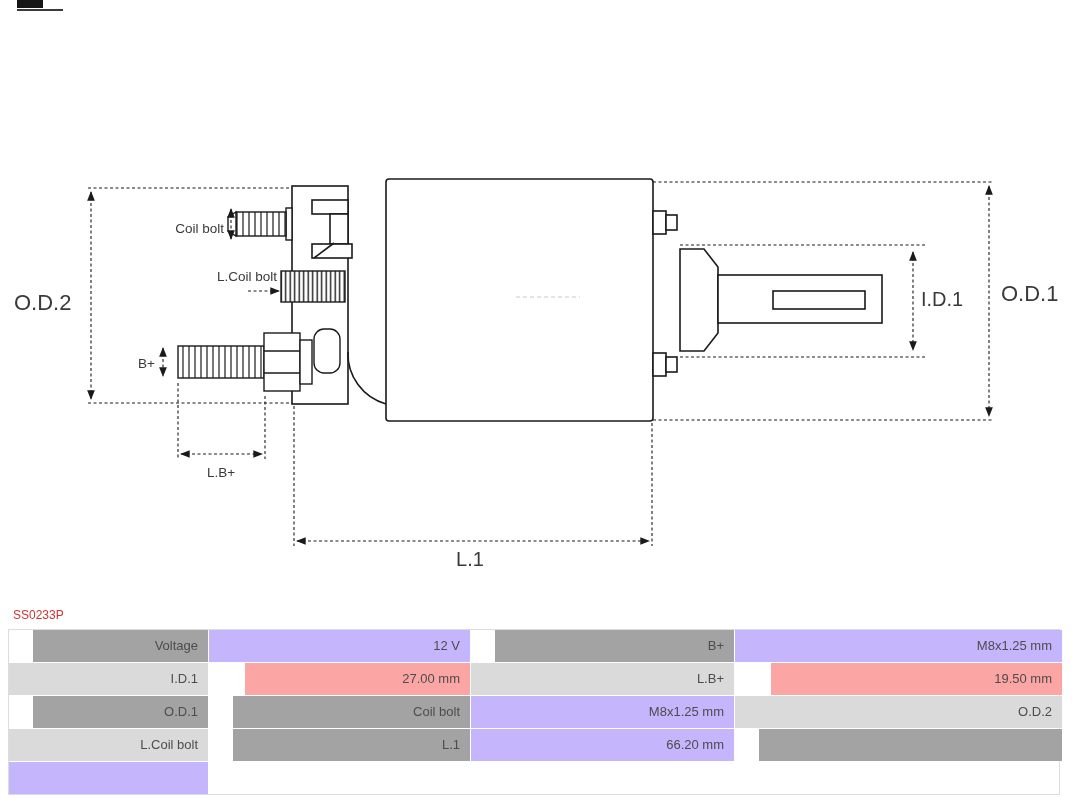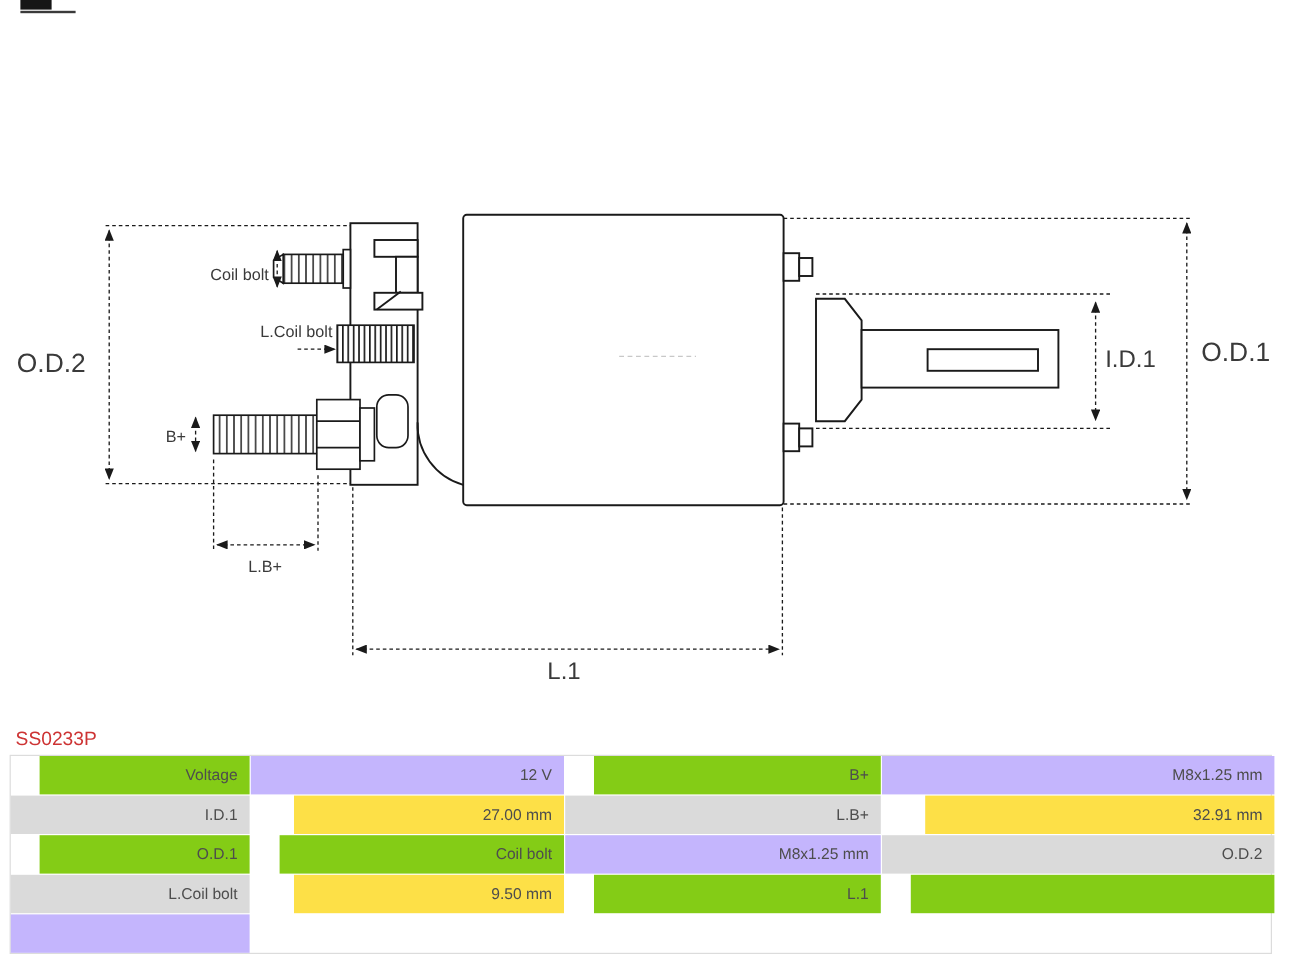--- a/index.html
+++ b/index.html
@@ -17,42 +17,42 @@
 
   .diagram-wrap { position:absolute; top:0; left:0; width:1080px; height:600px; }
 
   svg text { fill:#3a3a3a; }
   .dim-label-lg { font-size:22px; }
   .dim-label-md { font-size:20px; }
   .dim-label-sm { font-size:13.5px; }
 
   .part-number {
     position:absolute; left:13px; top:608px;
-    font-size:16px; color:#cd3333; font-weight:400;
+    font-size:12px; color:#cd3333; font-weight:400;
   }
 
   .spec-table {
     position:absolute; left:8px; top:629px;
     width:1050px;
     display:grid;
     grid-template-columns:199px 261px 263px 327px;
     grid-auto-rows:32px;
     gap:1px;
     background:#ffffff;
     border:1px solid #dcdcdc;
   }
   .cell {
     line-height:32px; padding:0 10px; box-sizing:border-box;
     font-size:13px; color:#4d4d4d; text-align:right;
     white-space:nowrap; overflow:hidden;
   }
-  .lbl-odd  { background:#84cc16;margin-left:24px; }
+  .lbl-odd  { background:#a3a3a3;margin-left:24px; }
   .val-odd  { background:#c4b5fd; }
   .lbl-even { background:#dadada; }
-  .val-even { background:#fde047;margin-left:36px; }
+  .val-even { background:#fca5a5;margin-left:36px; }
 </style>
 </head>
 <body>
 
 <div class="logo-mark"></div>
 <div class="logo-underline"></div>
 
 <div class="diagram-wrap">
 <svg width="1080" height="600" viewBox="0 0 1080 600" xmlns="http://www.w3.org/2000/svg">
   <defs>
@@ -178,26 +178,26 @@
 <div class="spec-table">
 
   <div class="cell lbl-odd">Voltage</div>
   <div class="cell val-odd">12 V</div>
   <div class="cell lbl-odd">B+</div>
   <div class="cell val-odd">M8x1.25 mm</div>
 
   <div class="cell lbl-even">I.D.1</div>
   <div class="cell val-even">27.00 mm</div>
   <div class="cell lbl-even">L.B+</div>
-  <div class="cell val-even">32.91 mm</div>
+  <div class="cell val-even">19.50 mm</div>
 
   <div class="cell lbl-odd">O.D.1</div>
   <div class="cell lbl-odd">Coil bolt</div>
   <div class="cell val-odd">M8x1.25 mm</div>
 
   <div class="cell lbl-even">O.D.2</div>
   <div class="cell lbl-even">L.Coil bolt</div>
-  <div class="cell val-even">9.50 mm</div>
 
   <div class="cell lbl-odd">L.1</div>
+  <div class="cell val-odd">66.20 mm</div>
   <div class="cell lbl-odd"></div>
   <div class="cell val-odd"></div>
 </div>
 
 </body></html>

